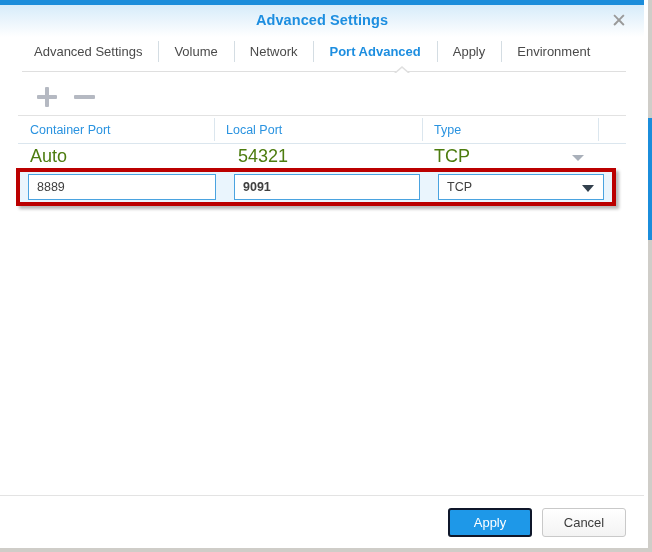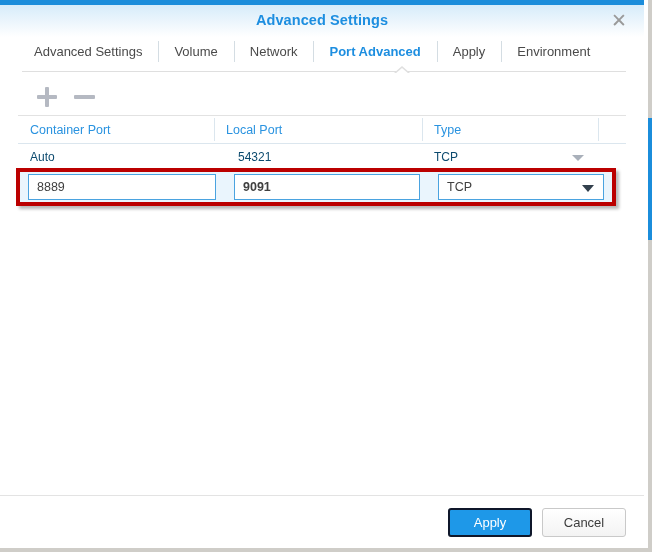--- a/index.html
+++ b/index.html
@@ -212,22 +212,22 @@
   .c2 { width: 196px; }
   .c3 { width: 176px; }
   .c4 { width: 28px;  flex: 1; }
 
   .row {
     display: flex;
     height: 25px;
     align-items: center;
   }
   .cell {
-    font-size: 12px;
-    color: #0c4a6e;
+    font-size: 18px;
+    color: #4d7c0f;
     display: flex;
     align-items: center;
     padding-left: 12px;
     box-sizing: border-box;
     height: 100%;
     position: relative;
   }
   .caret-static {
     position: absolute;
     right: 14px;

